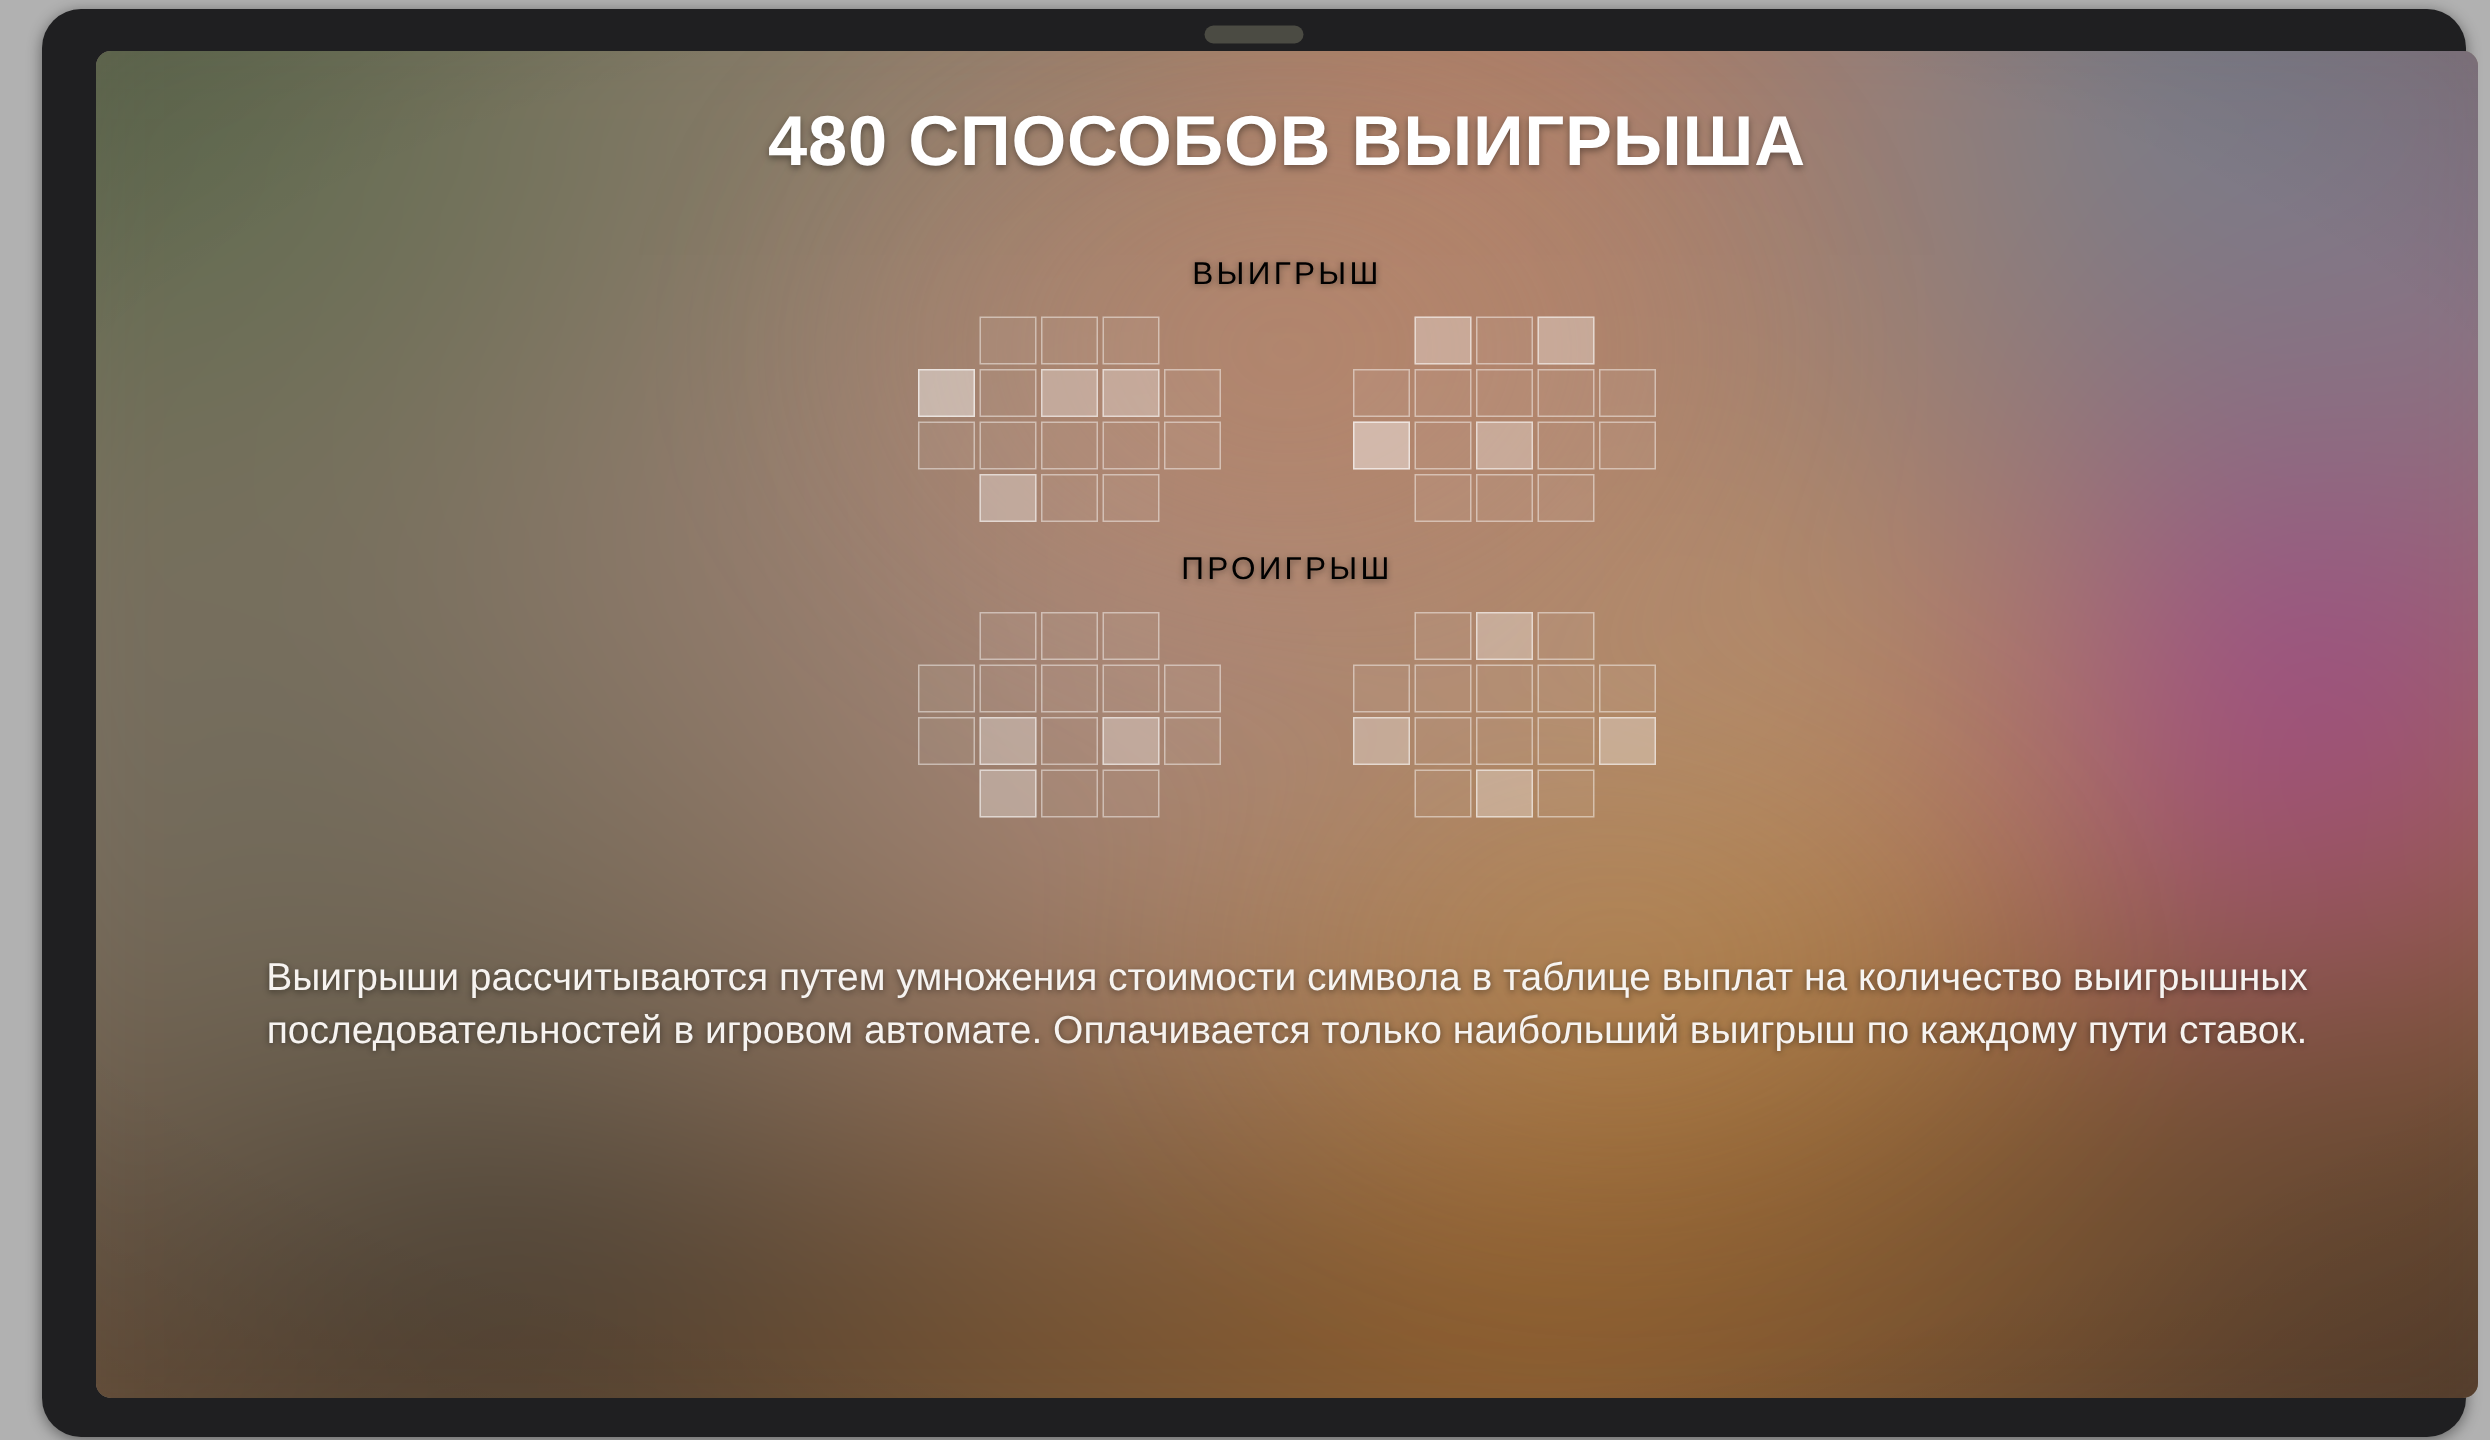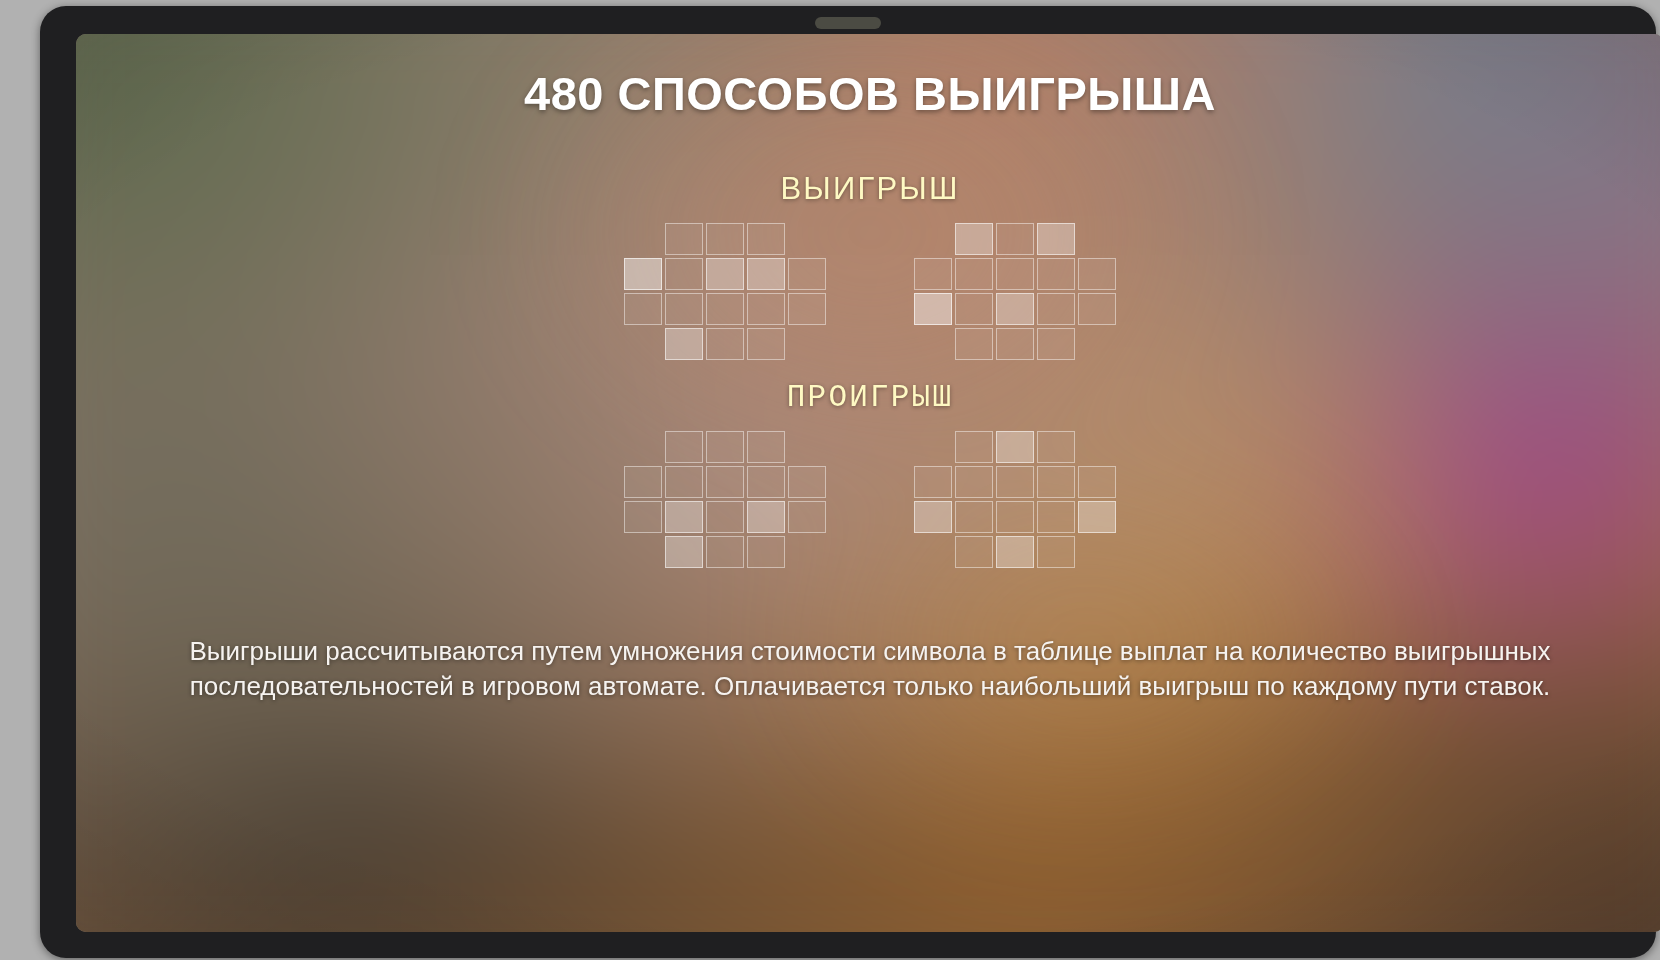--- a/index.html
+++ b/index.html
@@ -16,21 +16,21 @@
   
   #device-frame {
     position: absolute;
     left: 0; top: 0;
     width: 1660px;
     height: 960px;
     background: #b1b1b1;
   }
   #device-bezel {
     position: absolute;
-    left: 40px;
+    left: 28px;
     top: 6px;
     width: 1616px;
     height: 952px;
     background: #1f1f21;
     border-radius: 26px;
     box-shadow: 0 2px 10px rgba(0,0,0,0.45);
   }
   #device-notch {
     position: absolute;
     left: 50%;
@@ -102,29 +102,29 @@
     margin-top: 32px;
     font-size: 47px;
     font-weight: bold;
     letter-spacing: 0.5px;
     color: #ffffff;
     text-shadow: 0 2px 5px rgba(0,0,0,0.38);
     white-space: nowrap;
   }
 
   .section-label {
-    font-size: 31px;
+    font-size: 21px;
     letter-spacing: 2.2px;
-    color: #fef9c3;
+    color: #000000;
     text-shadow: 0 1px 4px rgba(0,0,0,0.40);
     text-align: center;
   }
 
   #win-section { margin-top: 50px; }
-  #lose-section { margin-top: 20px; font-family: Liberation Mono, monospace; }
+  #lose-section { margin-top: 20px; }
 
   .diagram-row {
     display: flex;
     justify-content: center;
     gap: 88px;
     margin-top: 16px;
   }
 
   
   .reel-grid {

